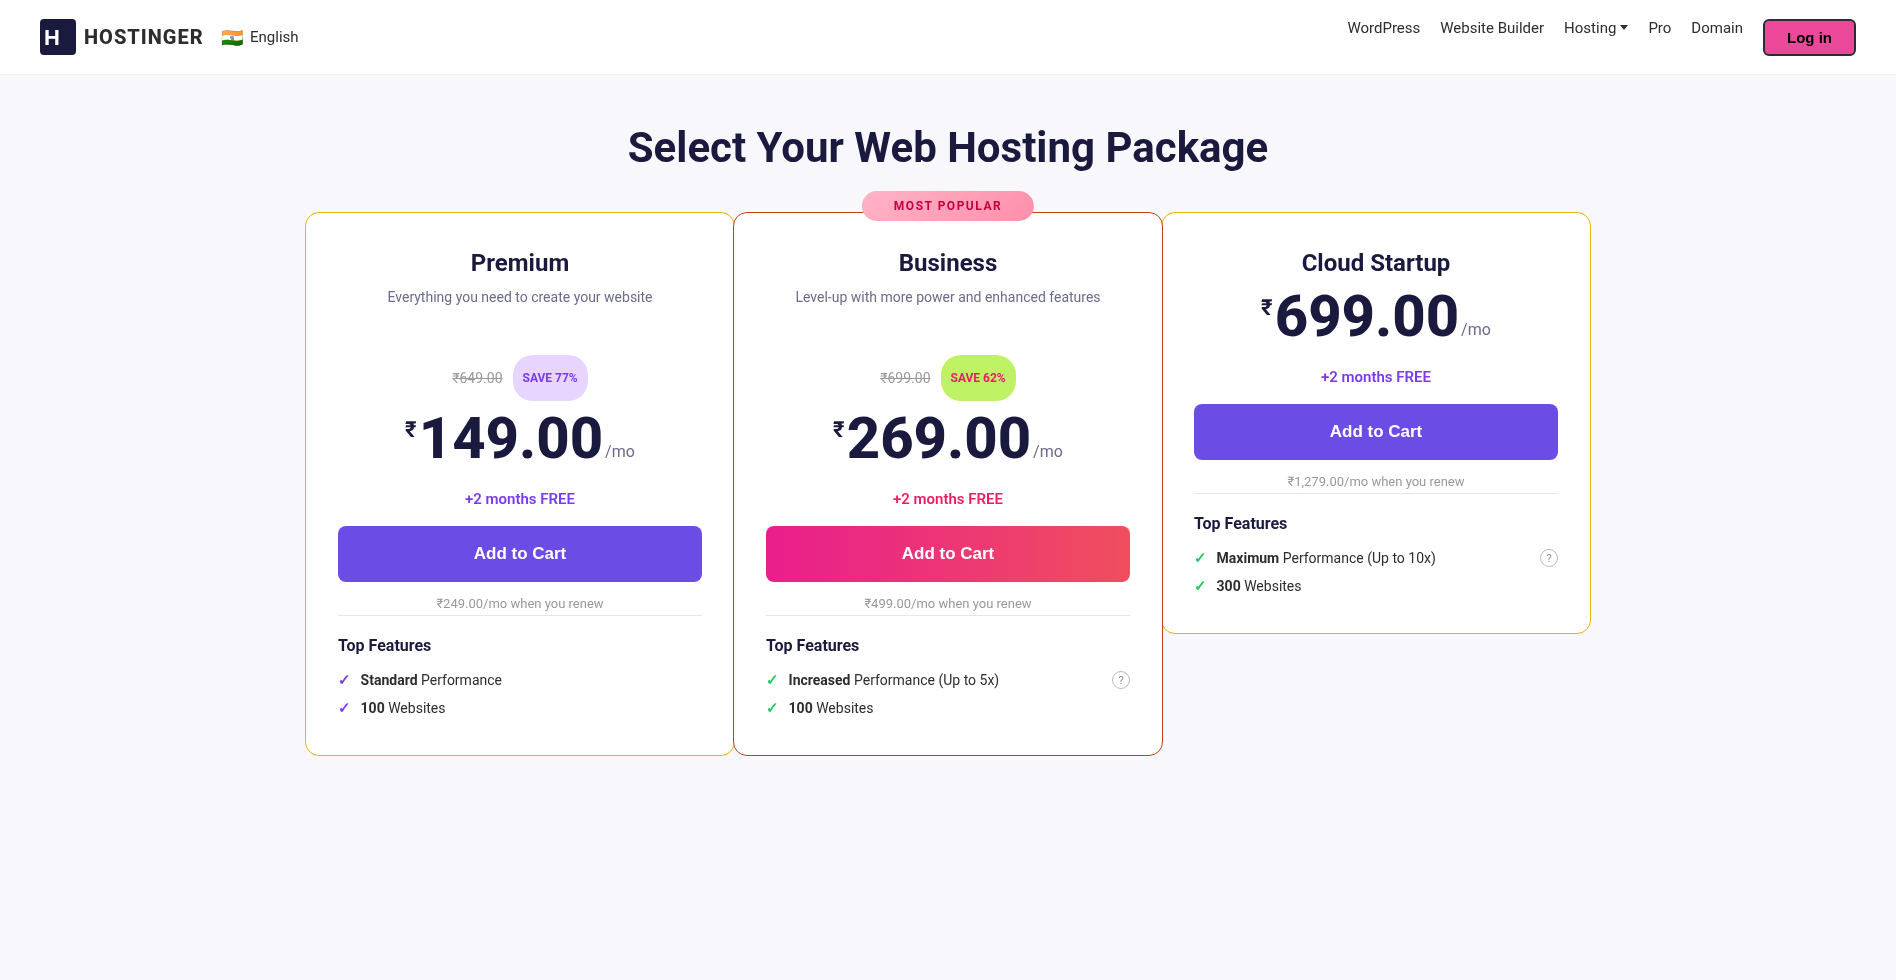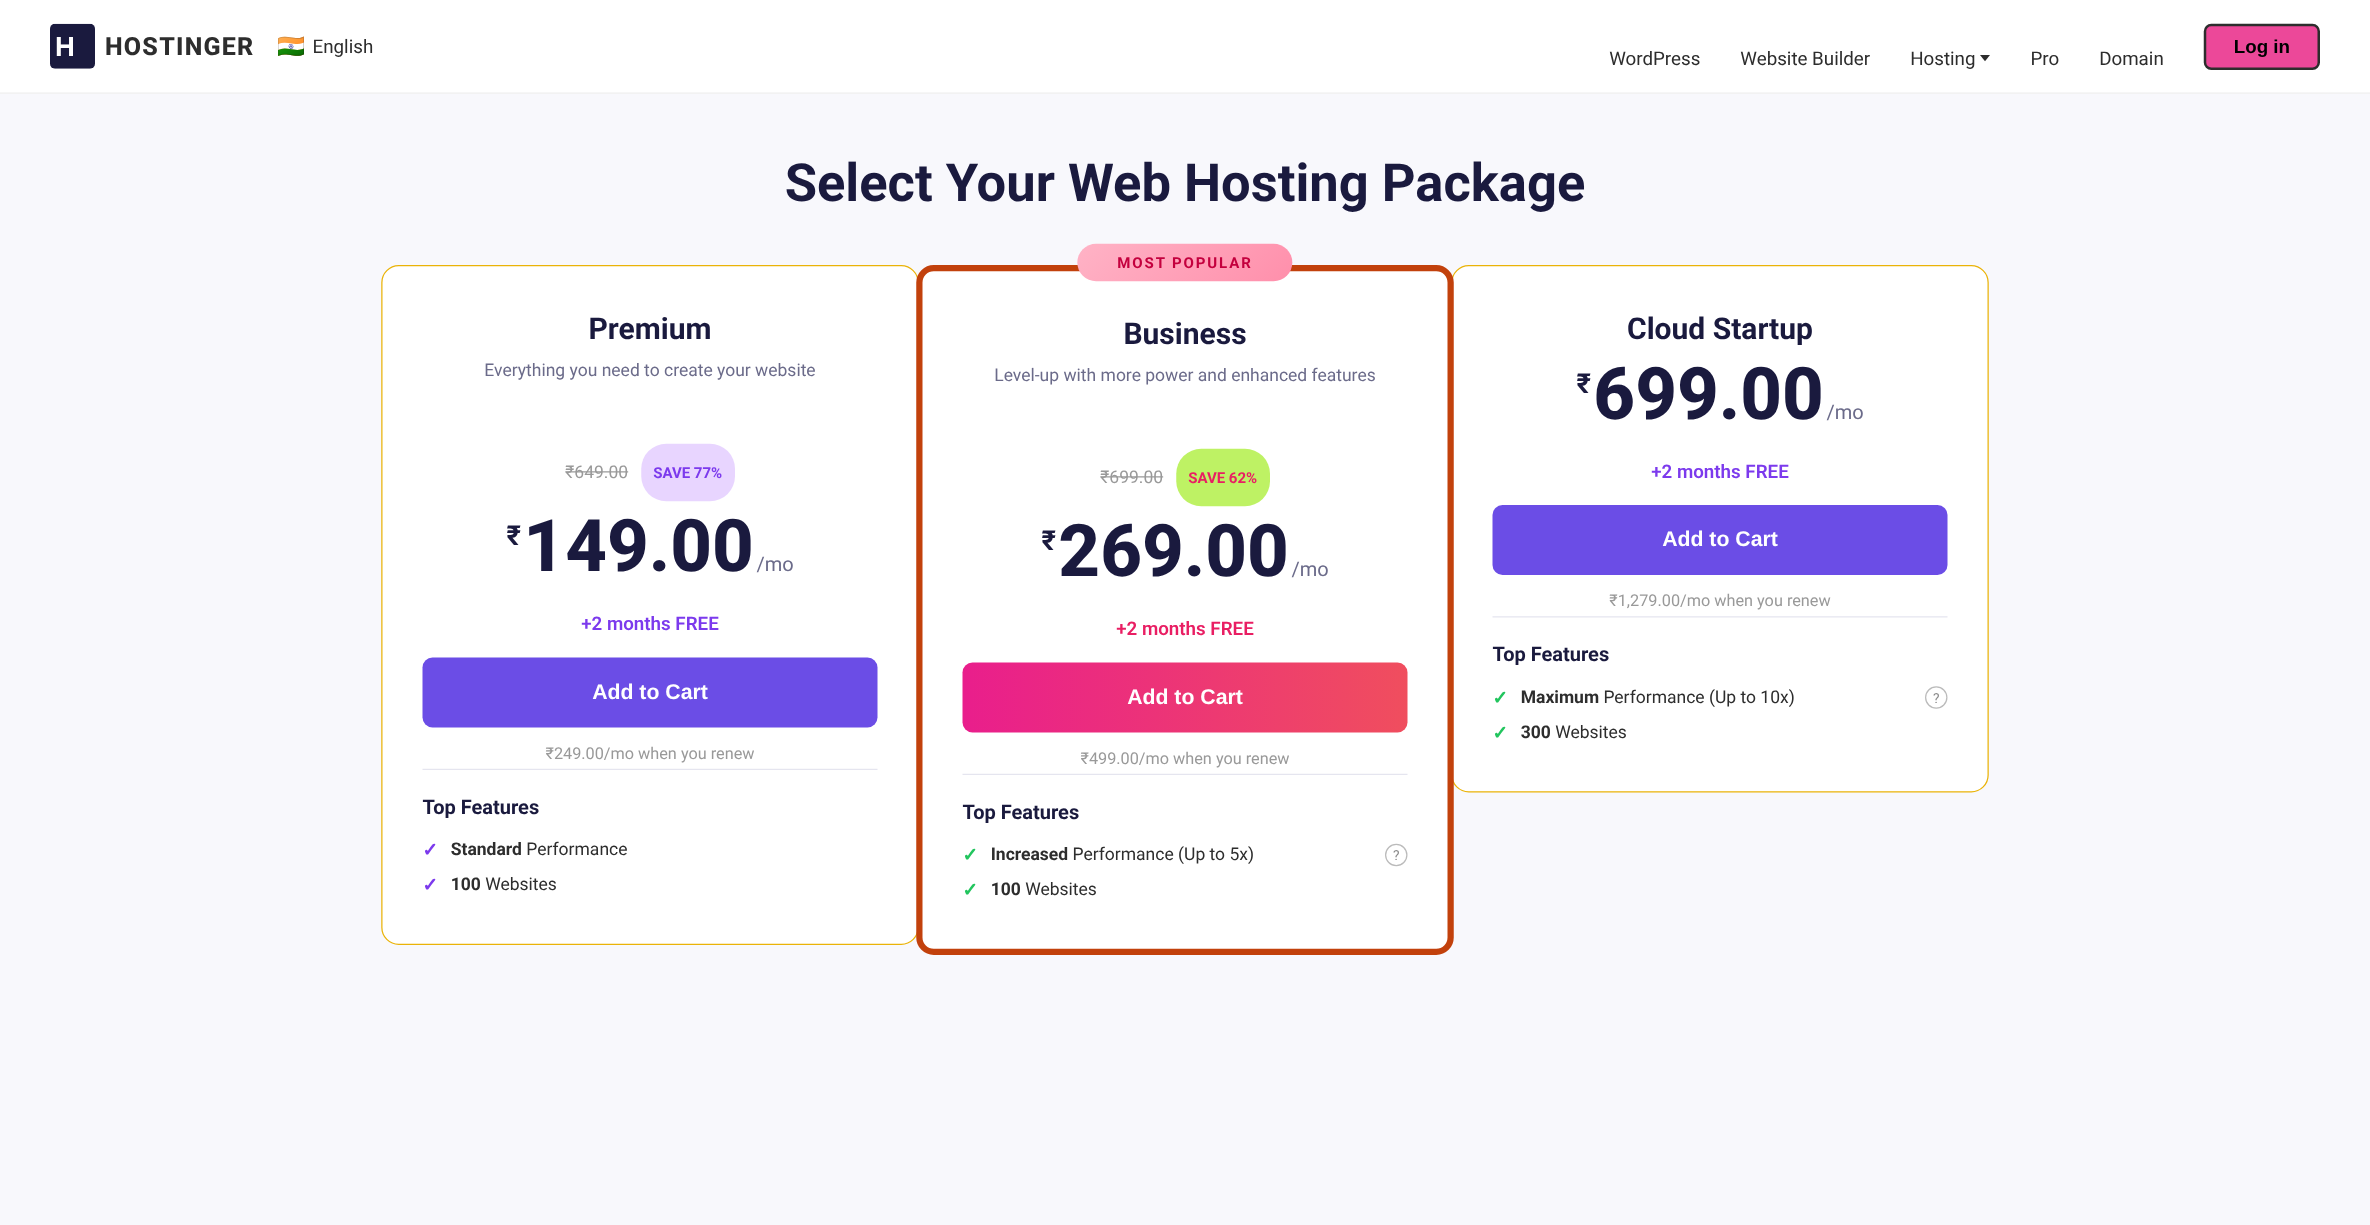--- a/index.html
+++ b/index.html
@@ -44,22 +44,22 @@
       gap: 6px;
       font-size: 15px;
       color: #2d2d2d;
       cursor: pointer;
     }
     .flag {
       font-size: 18px;
     }
     .navbar-right {
       display: flex;
-      align-items: flex-end;
-      gap: 32px;
+      align-items: flex-start;
+      gap: 20px;
     }
     .nav-link {
       font-size: 15px;
       color: #2d2d2d;
       text-decoration: none;
       cursor: pointer;
     }
     .nav-link.hosting {
       display: flex;
       align-items: center;
@@ -109,21 +109,21 @@
     .card {
       background: #fff;
       border-radius: 14px;
       padding: 36px 32px 28px;
       flex: 1;
       max-width: 430px;
       position: relative;
       border: 1px solid #eab308;
     }
     .card.popular {
-      border: 5px solid #c2410c;
+      border: 1px solid #c2410c;
       z-index: 2;
       margin: 0 -2px;
     }
 
     
     .popular-badge-wrapper {
       position: absolute;
       top: -22px;
       left: 50%;
       transform: translateX(-50%);

